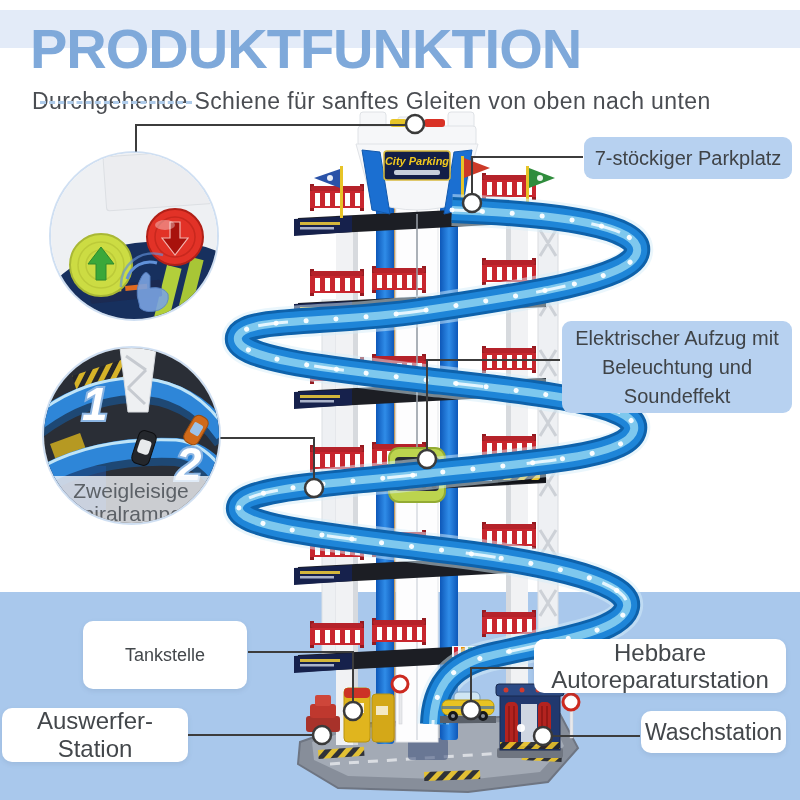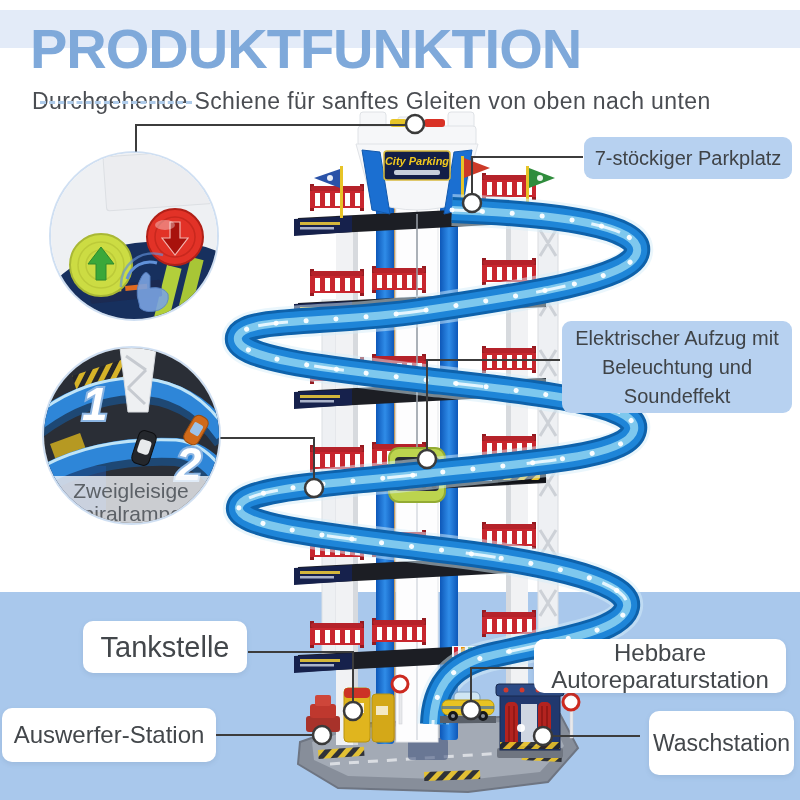--- a/index.html
+++ b/index.html
@@ -22,24 +22,24 @@
   svg.scene{position:absolute;left:0;top:0;width:800px;height:800px;}
   .callout{
     position:absolute;display:flex;align-items:center;justify-content:center;
     text-align:center;box-sizing:border-box;
   }
   .co-blue{background:#b7d1f0;border-radius:9px;color:#3f4347;}
   .co-white{background:#ffffff;border-radius:10px;color:#43474b;
     box-shadow:0 2px 5px rgba(80,100,130,.14);}
   .co-parkplatz{left:584px;top:137px;width:208px;height:42px;font-size:20px;}
   .co-aufzug{left:562px;top:321px;width:230px;height:92px;font-size:20px;line-height:29px;padding:0 10px;}
-  .co-tankstelle{left:83px;top:621px;width:164px;height:52px;font-size:29px;}
-  .co-auswerfer{left:2px;top:708px;width:214px;height:54px;font-size:24px;}
+  .co-tankstelle{left:83px;top:621px;width:164px;height:68px;font-size:18px;}
+  .co-auswerfer{left:2px;top:708px;width:186px;height:54px;font-size:24px;}
   .co-hebbare{left:534px;top:639px;width:252px;height:54px;font-size:24px;line-height:27px;padding:4px 4px;}
-  .co-wasch{left:641px;top:711px;width:145px;height:64px;font-size:23px;margin-left:8px;}
+  .co-wasch{left:641px;top:711px;width:145px;height:42px;font-size:23px;}
   .inset{
     position:absolute;border-radius:50%;overflow:hidden;background:#fff;
     box-shadow:0 0 0 2px rgba(168,196,232,.55);
   }
   .inset svg{display:block;}
   .inset-buttons{left:51px;top:153px;width:166px;height:166px;}
   .inset-ramps{left:44px;top:348px;width:175px;height:175px;}
 </style>
 </head>
 <body>

